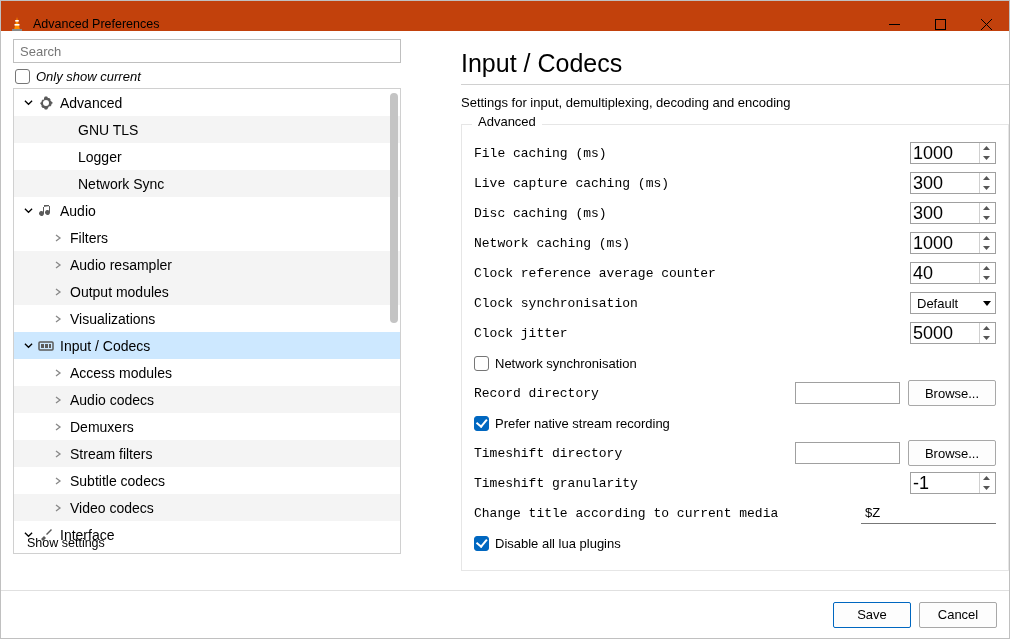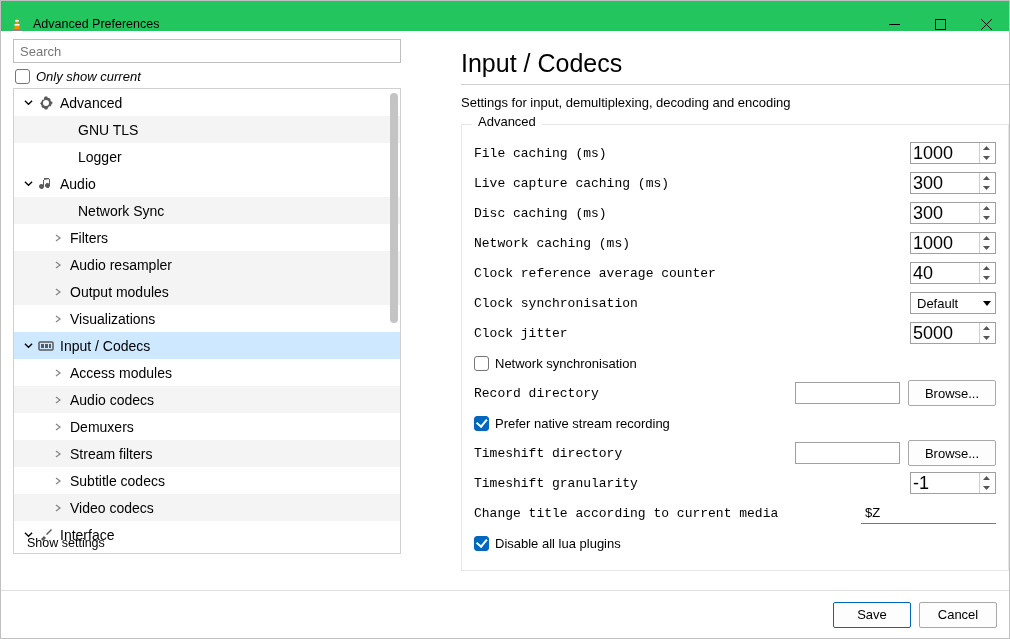--- a/index.html
+++ b/index.html
@@ -1,18 +1,18 @@
 <!DOCTYPE html>
 <html><head>
 <meta charset="utf-8">
 <style>
   * { box-sizing: border-box; font-family: "Segoe UI", Tahoma, sans-serif; }
   html,body { margin:0; padding:0; width:1010px; height:639px; background:#fff; color:#000; overflow:hidden; }
   .window { width:1010px; height:639px; display:flex; flex-direction:column; border:1px solid #c0c0c0; }
-  .titlebar { height:30px; display:flex; align-items:center; padding:16px 0 0 8px; background:#22c55e; }
+  .titlebar { height:30px; display:flex; align-items:center; padding:16px 0 0 8px; background:#c2410c; }
   .titlebar .app-icon { width:16px; height:16px; margin-right:8px; }
   .titlebar .title { font-size:12.5px; }
   .titlebar .spacer { flex:1; }
   .winbtn { width:46px; height:30px; display:flex; align-items:center; justify-content:center; }
   .winbtn svg { width:11px; height:11px; }
   .body { flex:1; display:flex; overflow:hidden;gap:40px; }
   
   .left { width:405px; display:flex; flex-direction:column; padding:8px 0 0 12px; }
   .searchbox { width:388px; height:24px; border:1px solid #bfbfbf; background:#fff; padding:0 6px; font-size:13px; color:#767676; display:flex; align-items:center; }
   .only-row { display:flex; align-items:center; margin:6px 0 4px 2px; font-size:13px;font-style:italic; }
@@ -125,38 +125,38 @@
             <span>Advanced</span>
           </div>
           <div class="trow alt indent1">
               <span style="width:24px"></span>
               <span>GNU TLS</span>
             </div>
           <div class="trow indent1">
               <span style="width:24px"></span>
               <span>Logger</span>
             </div>
+          <div class="trow alt indent1">
+              <span style="width:24px"></span>
+              <span>Network Sync</span>
+            </div>
+
           <div class="trow">
             <span class="arrow">
                 <svg viewBox="0 0 10 10">
                   <polyline points="1,3 5,7 9,3" fill="none" stroke="#000" stroke-width="1.4"></polyline>
                 </svg>
               </span>
             <span class="caticon">
                 <svg viewBox="0 0 16 16">
                   <path d="M6 2v8.5a2.5 2.5 0 11-1-2V4l7-1v6.5a2.5 2.5 0 11-1-2V2z" fill="#5a5a5a"></path>
                 </svg>
               </span>
             <span>Audio</span>
           </div>
-
-          <div class="trow alt indent1">
-              <span style="width:24px"></span>
-              <span>Network Sync</span>
-            </div>
           <div class="trow indent2">
               <span class="chevr">
                 <svg viewBox="0 0 8 8">
                   <polyline points="2,1 6,4 2,7" fill="none" stroke="#888" stroke-width="1.3"></polyline>
                 </svg>
               </span>
               <span>Filters</span>
             </div>
           <div class="trow alt indent2">
               <span class="chevr">

